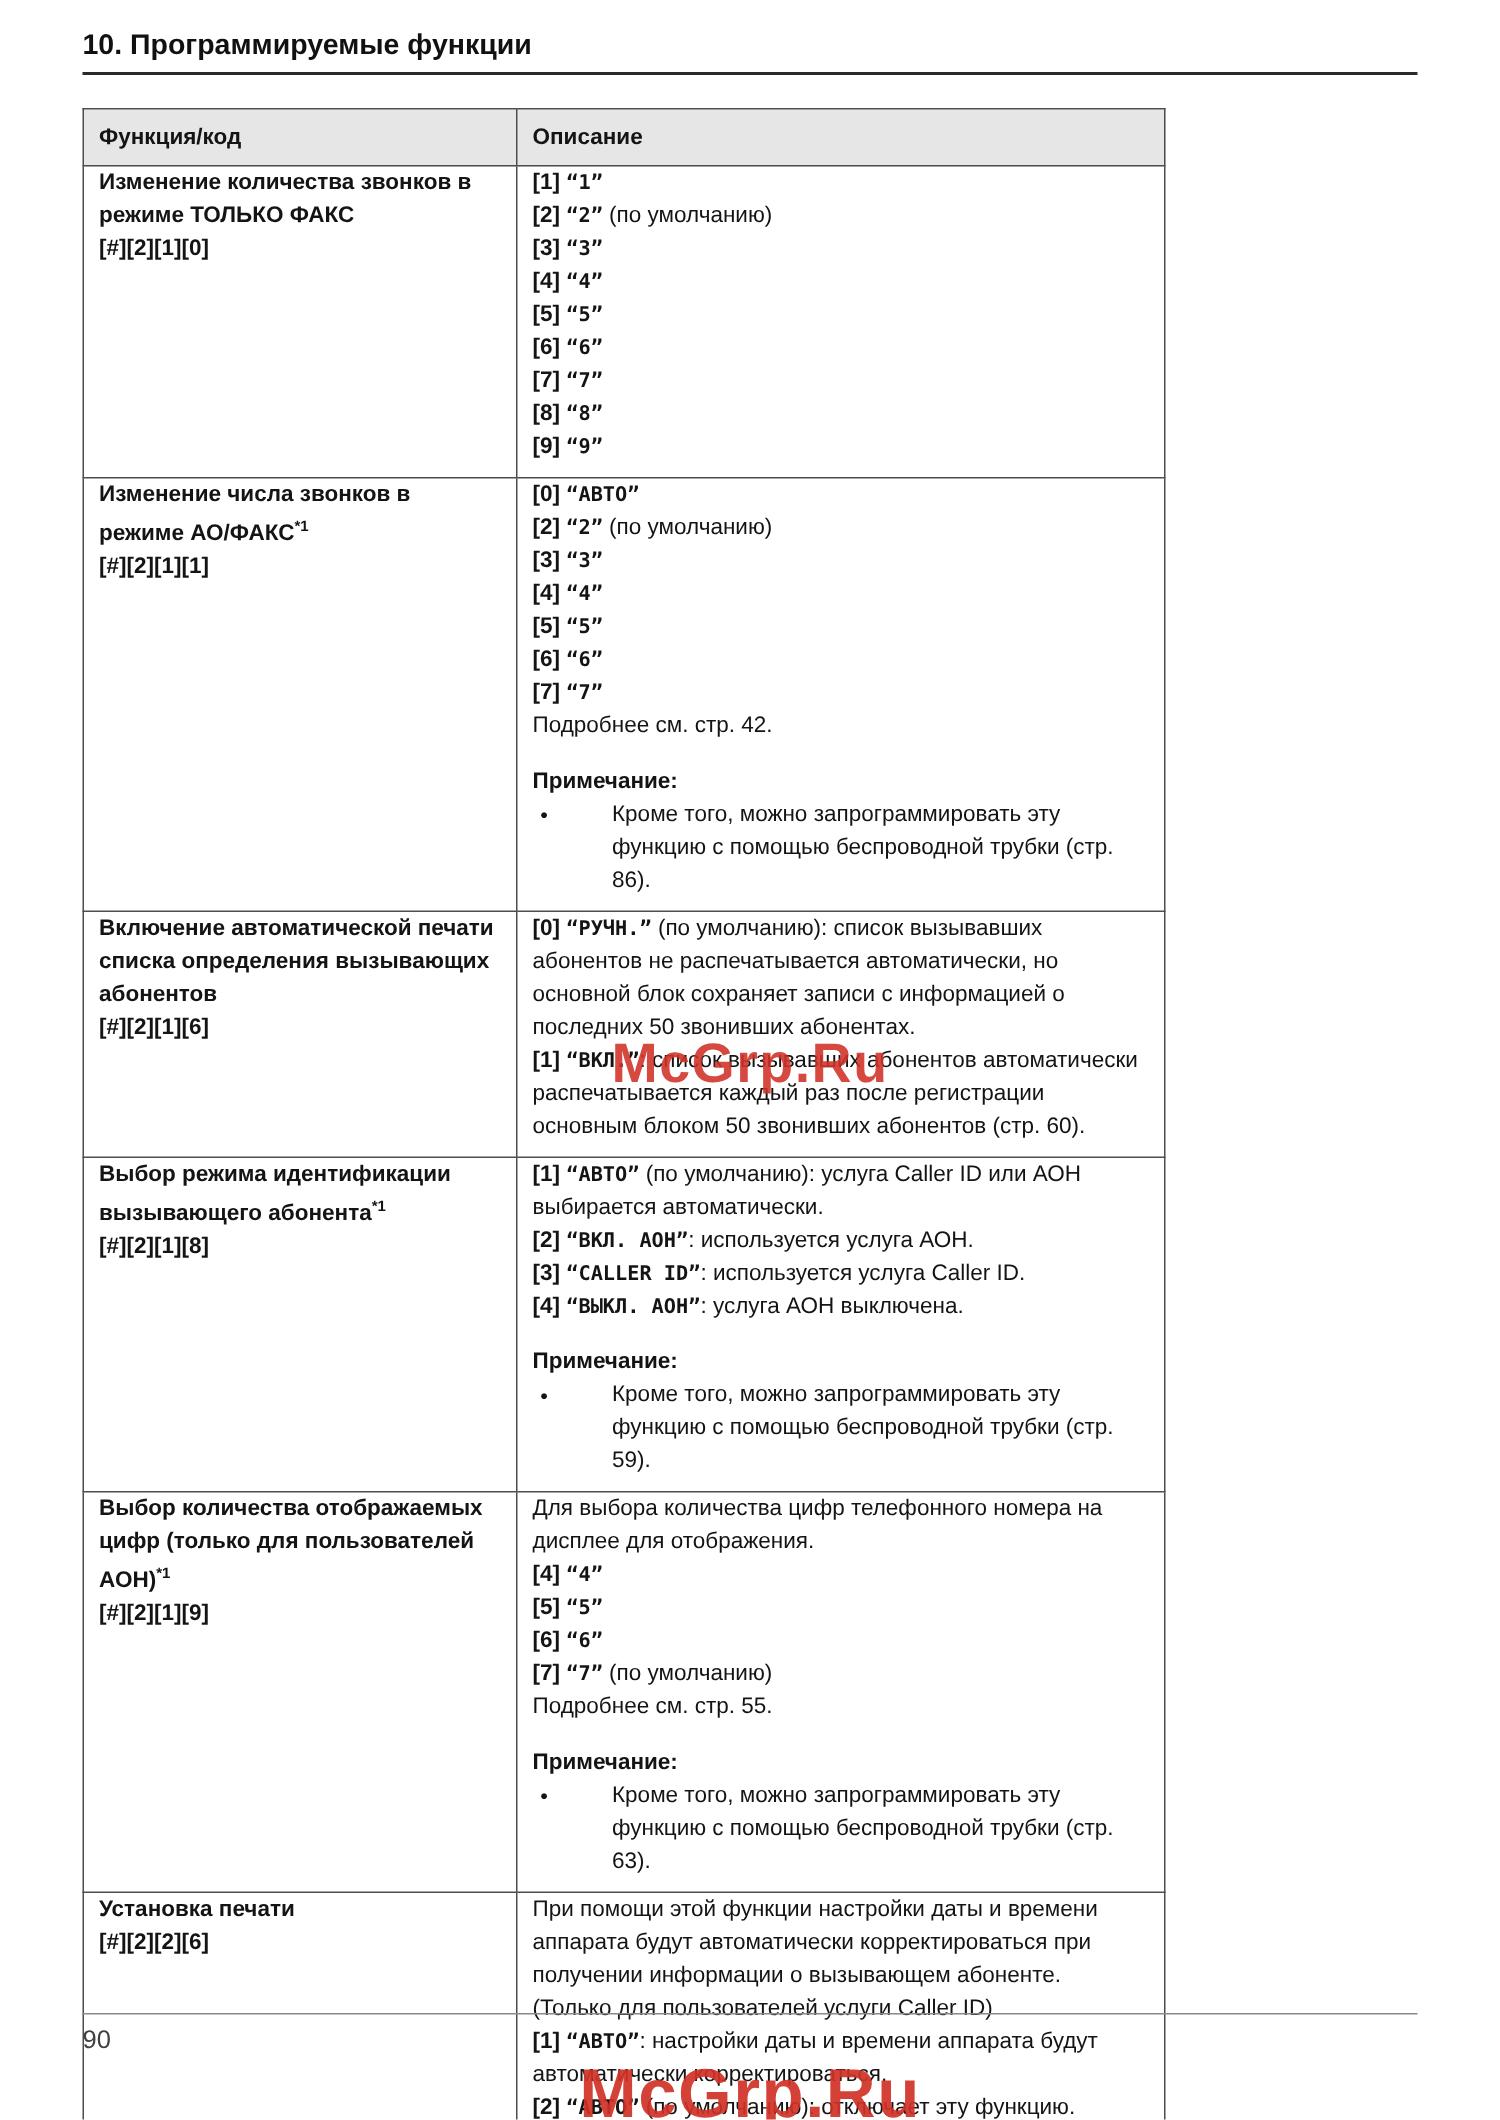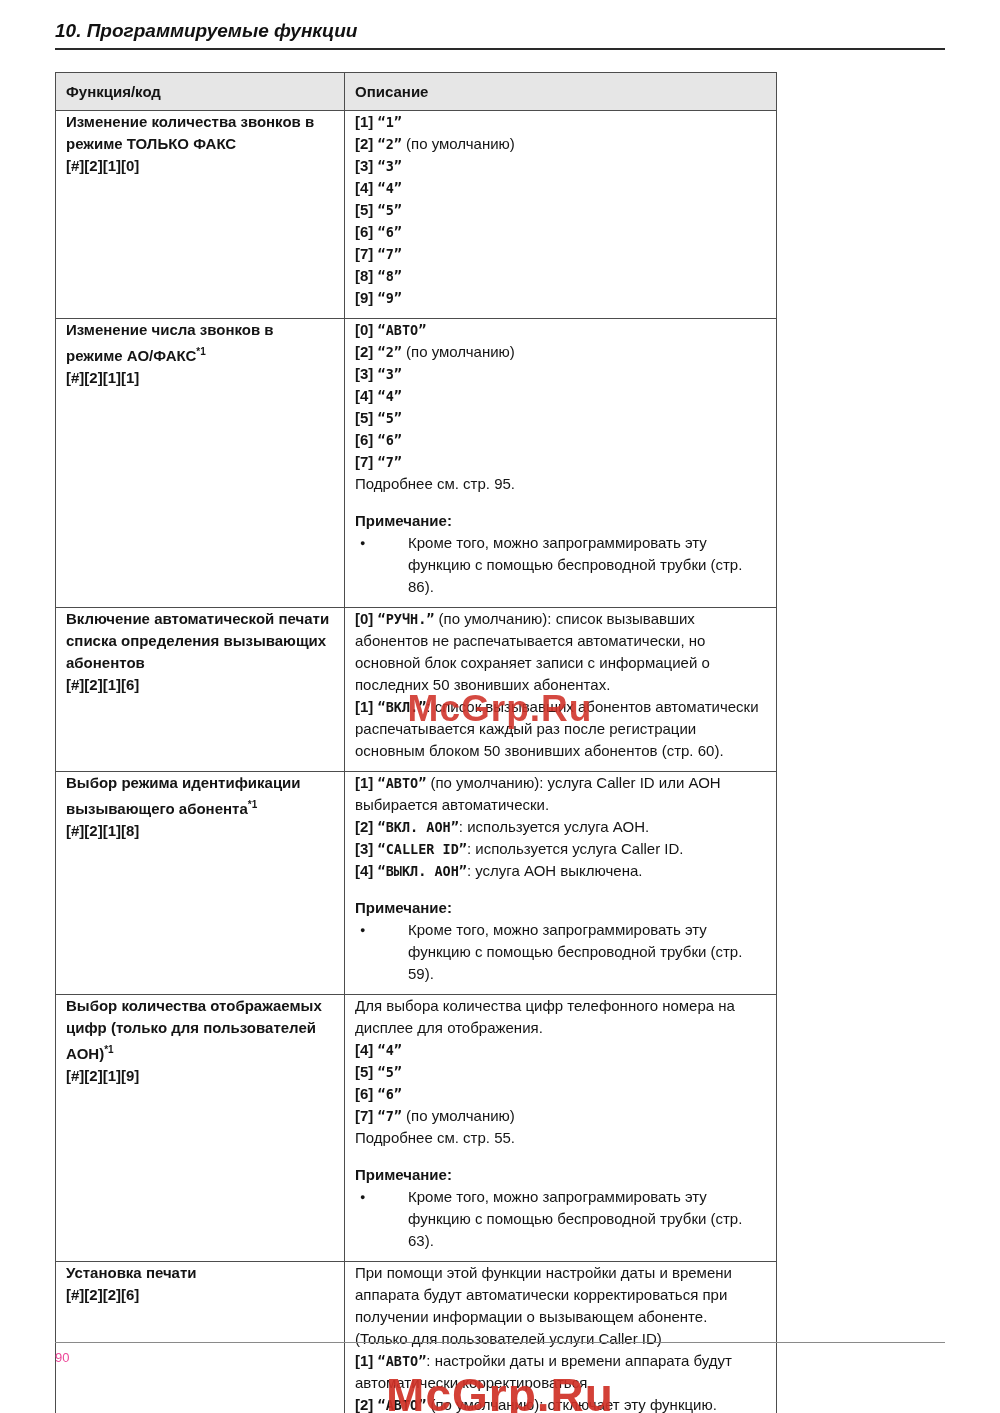--- a/index.html
+++ b/index.html
@@ -8,21 +8,21 @@
     background: #ffffff;
     font-family: "Liberation Sans", sans-serif;
     color: #141414;
     position: relative;
     overflow: hidden;
   }
   .page { position: absolute; inset: 0; background: #fff; }
 
   .title {
     position: absolute; left: 55px; top: 20px; margin: 0;
-    font-size: 19px; font-weight: bold; font-style: italic; color: #111;
+    font-size: 19px; font-weight: bold; color: #111;
   }
   .title-rule { position: absolute; left: 55px; width: 890px; top: 48px; height: 2px; background: #2a2a2a; }
 
   .functions-table {
     position: absolute; left: 55px; top: 72px; width: 722px;
     border-collapse: collapse; table-layout: fixed;
   }
   .functions-table th, .functions-table td {
     border: 1px solid var(--border-color, #4d4d4d);
     vertical-align: top; text-align: left;
@@ -45,21 +45,21 @@
   .bullet-line { display: flex; align-items: flex-start; }
   .bullet-dot { flex: 0 0 20px; padding-left: 5px; font-size: 9px; line-height: 22px; }
   .bullet-text { flex: 1; margin-left: 28px; }
 
   .watermark-mid {
     position: absolute; top: 688px; left: 0; width: 100%;
     text-align: center; font-size: 37px; font-weight: bold;
     color: var(--wm-color, #d03127); opacity: 0.88; letter-spacing: 1px;
   }
   .footer-rule { position: absolute; left: 55px; width: 890px; top: 1342px; height: 1px; background: #8a8a8a; }
-  .page-number { position: absolute; left: 55px; top: 1350px; font-size: 13px; color: #ec4899; }
+  .page-number { position: absolute; left: 55px; top: 1350px; font-size: 17px; color: #404040; }
   .watermark-bottom {
     position: absolute; top: 1368px; left: 0; width: 100%;
     text-align: center; font-size: 46px; font-weight: bold;
     color: var(--wm-color, #d03127); opacity: 0.92; letter-spacing: 1px;
   }
 </style>
 </head>
 <body>
 
 <div class="page">
@@ -98,21 +98,21 @@
             <div class="func-code">[#][2][1][1]</div>
           </td>
           <td class="desc-cell">
             <div class="kv-line"><span class="key">[0]</span> <span class="mono">“АВТО”</span></div>
             <div class="kv-line"><span class="key">[2]</span> <span class="mono">“2”</span> (по умолчанию)</div>
             <div class="kv-line"><span class="key">[3]</span> <span class="mono">“3”</span></div>
             <div class="kv-line"><span class="key">[4]</span> <span class="mono">“4”</span></div>
             <div class="kv-line"><span class="key">[5]</span> <span class="mono">“5”</span></div>
             <div class="kv-line"><span class="key">[6]</span> <span class="mono">“6”</span></div>
             <div class="kv-line"><span class="key">[7]</span> <span class="mono">“7”</span></div>
-            <div class="p-line">Подробнее см. стр. 95.</div>
+            <div class="p-line">Подробнее см. стр. 42.</div>
             <div class="note-line">Примечание:</div>
             <div class="bullet-line">
               <span class="bullet-dot">●</span>
               <span class="bullet-text">Кроме того, можно запрограммировать эту функцию с помощью беспроводной трубки (стр. 86).</span>
             </div>
           </td>
         </tr>
         <tr>
           <td class="func-cell">
             <div class="func-title">Включение автоматической печати списка определения вызывающих абонентов</div>

